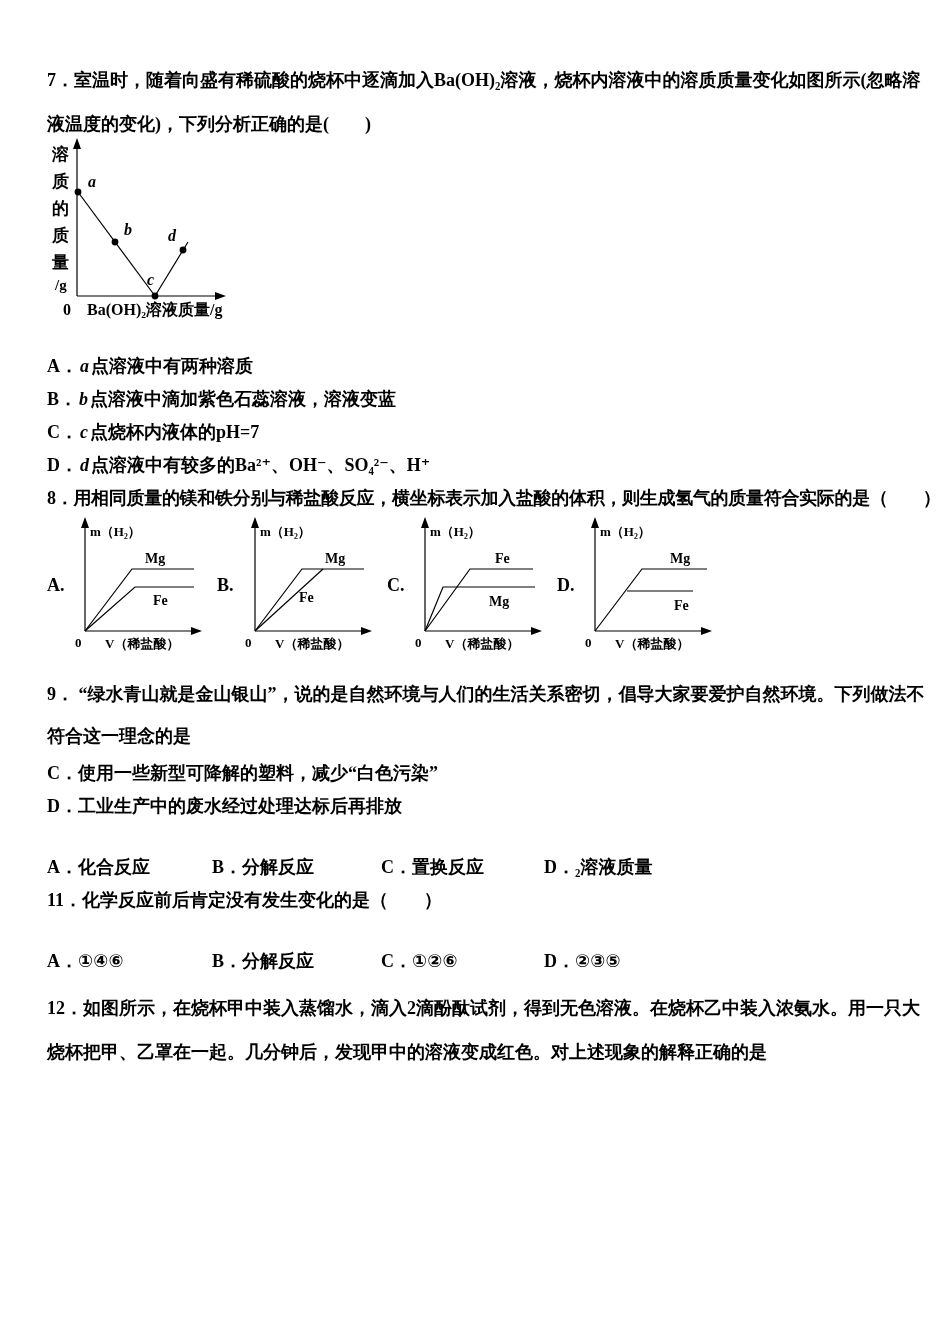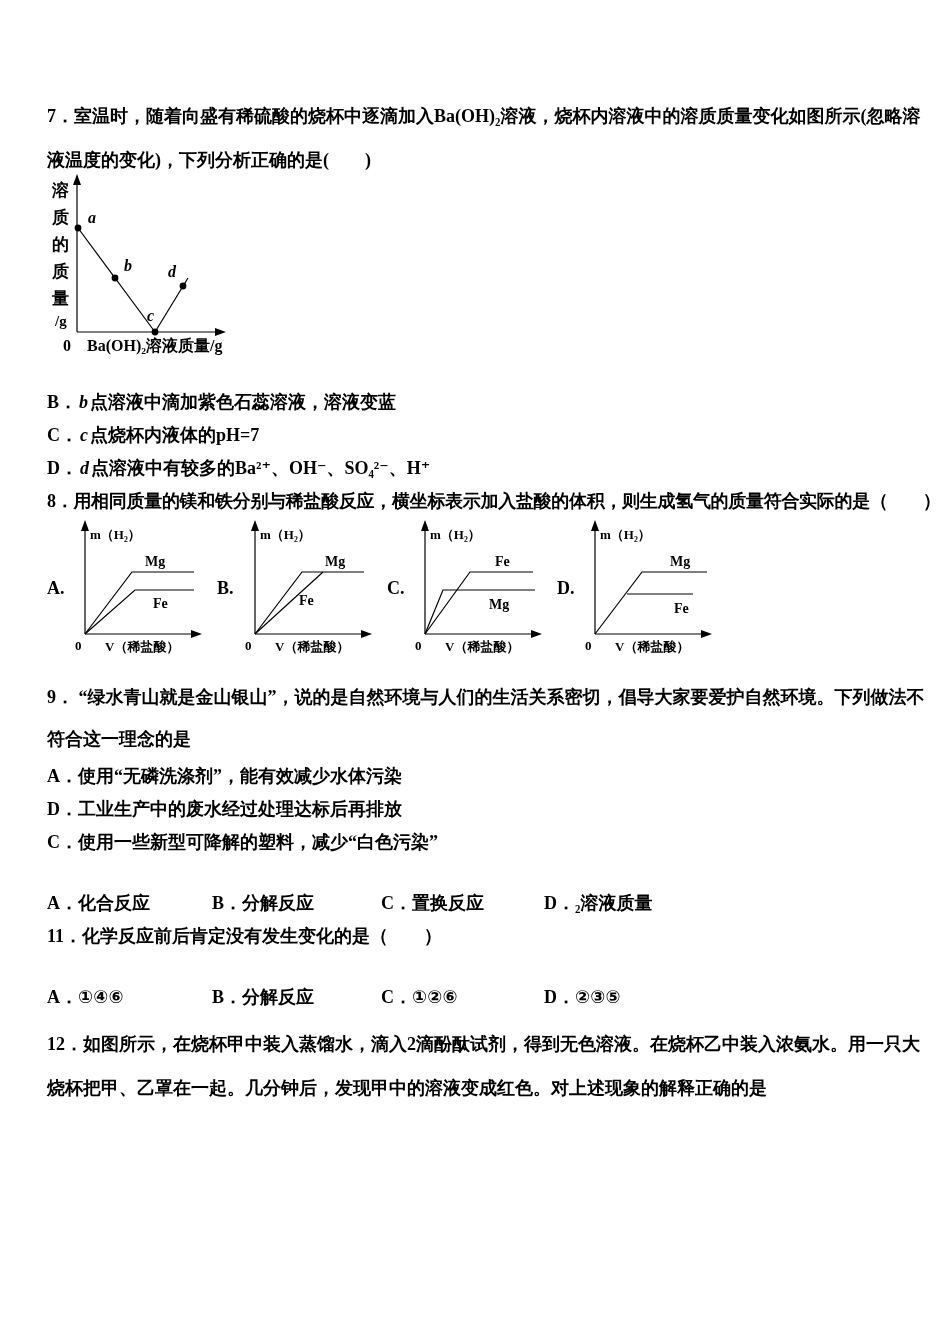--- a/index.html
+++ b/index.html
@@ -2,21 +2,21 @@
 <html><head>
 <meta charset="utf-8">
 <style>
   html,body { margin:0; padding:0; background:#fff; }
   body {
     width:950px; height:1344px; color:#000;
     font-family:"Liberation Serif","DejaVu Serif","DejaVu Sans",serif;
     font-weight:700;
     overflow:hidden;
   }
-  .page { padding:94px 20px 0 47px; font-size:18px; }
+  .page { padding:58px 20px 0 47px; font-size:18px; }
   .para { line-height:44px; margin:0; }
   .para1 { line-height:33px; margin:0; }
   .nowrap { white-space:nowrap; letter-spacing:-0.3px; }
   .opts { margin-top:12px; }
   .opt { line-height:33px; }
   .opt i { font-style:italic; padding:0 2px; }
   .q7fig { margin-top:-8px; display:block; }
   svg text { font-family:"Liberation Serif","DejaVu Serif","DejaVu Sans",serif; font-weight:700; fill:#000; }
   svg .it { font-style:italic; }
   svg line, svg polyline { stroke:#000; fill:none; stroke-width:1.2; }
@@ -66,20 +66,21 @@
       <text class="it" x="41" y="49" font-size="16">a</text>
       <text class="it" x="77" y="97" font-size="16">b</text>
       <text class="it" x="100" y="147" font-size="16">c</text>
       <text class="it" x="121" y="103" font-size="16">d</text>
 
       <text x="16" y="177" font-size="16">0</text>
       <text x="40" y="177" font-size="16">Ba(OH)₂溶液质量/g</text>
     </svg>
 
     <div class="opts">
+      <div class="opt"><span>A．</span><i>a</i><span>点溶液中有两种溶质</span></div>
       <div class="opt"><span>B．</span><i>b</i><span>点溶液中滴加紫色石蕊溶液，溶液变蓝</span></div>
       <div class="opt"><span>C．</span><i>c</i><span>点烧杯内液体的pH=7</span></div>
       <div class="opt"><span>D．</span><i>d</i><span>点溶液中有较多的Ba²⁺、OH⁻、SO₄²⁻、H⁺</span></div>
     </div>
   </section>
 
   <section>
     <p class="para1 nowrap">8．用相同质量的镁和铁分别与稀盐酸反应，横坐标表示加入盐酸的体积，则生成氢气的质量符合实际的是（　　）</p>
 
     <div class="q8row">
@@ -151,23 +152,22 @@
           <text x="32" y="131" font-size="13">V（稀盐酸）</text>
         </svg>
       </div>
 
     </div>
   </section>
 
   <section>
     <p class="para lh42 mt6">9． “绿水青山就是金山银山”，说的是自然环境与人们的生活关系密切，倡导大家要爱护自然环境。下列做法不符合这一理念的是</p>
     <div>
-      <div class="opt">A．使用“无磷洗涤剂”，能有效减少水体污染</div>
+      <div class="opt">C．使用一些新型可降解的塑料，减少“白色污染”</div>
       <div class="opt">D．工业生产中的废水经过处理达标后再排放</div>
-      <div class="opt">C．使用一些新型可降解的塑料，减少“白色污染”</div>
     </div>
   </section>
 
   <section>
     <div class="tabrow">
       <span class="t1">A．化合反应</span><span class="t2">B．分解反应</span><span class="t3">C．置换反应</span><span>D．₂溶液质量</span>
     </div>
   </section>
 
   <section>

